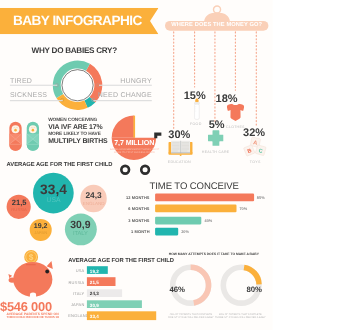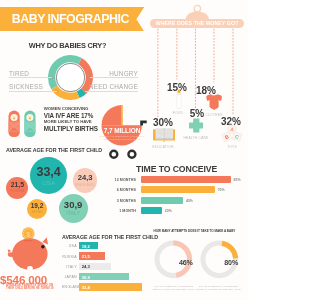--- a/index.html
+++ b/index.html
@@ -245,21 +245,21 @@
   </div>
   <div class="abs bub" id="bub-italy" style="left:58.5px;top:193.9px;width:29.2px;height:29.2px;background:#7fd0b5;">
     <div class="v" style="font-size:9.5px;">30,9</div>
     <div class="c" style="font-size:5.2px;color:#5fb99b;margin-top:1.4px;">ITALY</div>
   </div>
   <div class="abs bub" id="bub-usa" style="left:30px;top:157px;width:37.3px;height:37.3px;background:#21b5ae;">
     <div class="v" style="font-size:12.5px;">33,4</div>
     <div class="c" style="font-size:6.2px;color:#4fc6bf;margin-top:1.6px;">USA</div>
   </div>
 
-  <div class="abs" id="ttc-title" style="left:136px;top:164.3px;font-size:8.7px;font-weight:bold;color:#3b3b3b;white-space:nowrap;letter-spacing:-.1px;">TIME TO CONCEIVE</div>
+  <div class="abs" id="ttc-title" style="left:136px;top:164.3px;font-size:8.7px;font-weight:normal;color:#3b3b3b;white-space:nowrap;letter-spacing:-.1px;">TIME TO CONCEIVE</div>
   <div class="abs" id="ttc-rows" style="left:105px;top:176px;width:143px;height:40px;">
       <div class="abs ttc-lab" style="left: 0px; top: 1.8px; width: 31px; text-align: right;">12 MONTHS</div>
       <div class="abs ttc-bar" style="left: 36px; top: 0px; width: 89.93px; background: rgb(244, 121, 91);"></div>
       <div class="abs ttc-val" style="left: 128.53px; top: 1.7px;">85%</div>
       <div class="abs ttc-lab" style="left: 0px; top: 12.23px; width: 31px; text-align: right;">6 MONTHS</div>
       <div class="abs ttc-bar" style="left: 36px; top: 10.43px; width: 74.06px; background: rgb(251, 176, 59);"></div>
       <div class="abs ttc-val" style="left: 112.66px; top: 12.13px;">70%</div>
       <div class="abs ttc-lab" style="left: 0px; top: 22.66px; width: 31px; text-align: right;">3 MONTHS</div>
       <div class="abs ttc-bar" style="left: 36px; top: 20.86px; width: 42.32px; background: rgb(110, 203, 176);"></div>
       <div class="abs ttc-val" style="left: 80.92px; top: 22.56px;">40%</div>
@@ -312,21 +312,21 @@
       <div class="abs bc-val" style="left: 19.7px; top: 42.8px;">33,4</div>
     </div>
 
   <div class="abs" id="att-title" style="left:153.5px;top:228.7px;font-size:3.05px;font-weight:bold;color:#3b3b3b;white-space:nowrap;letter-spacing:-.03px;">HOW MANY ATTEMPTS DOES IT TAKE TO MAKE A BABY</div>
   <svg class="abs" style="left:154.2px;top:240.2px;width:38.6px;height:38.6px;" viewBox="0 0 38.6 38.6">
     <g transform="translate(19.3,19.3)">
       <circle r="16.3" fill="none" stroke="#eae8e6" stroke-width="5.1"></circle>
       <path d="M0.000,-16.300 A16.3 16.3 0 0 1 2.830,16.052" fill="none" stroke="#f9c6b4" stroke-width="5.1"></path>
     </g>
   </svg>
-  <div class="abs att-pct" style="left:154.2px;top:258.8px;width:38.6px;text-align:right;">46%</div>
+  <div class="abs att-pct" style="left:154.2px;top:258.8px;width:38.6px;text-align:left;">46%</div>
   <div class="abs att-sub" style="left:148px;top:284.9px;width:51px;">46% OF PATIENTS THAT COMPLETE</div>
   <div class="abs att-sub" style="left:148px;top:287.7px;width:51px;">ONE IVF CYCLE WILL DELIVER A BABY</div>
 
   <svg class="abs" style="left:199.5px;top:240.2px;width:38.6px;height:38.6px;" viewBox="0 0 38.6 38.6">
     <g transform="translate(19.3,19.3)">
       <circle r="16.3" fill="none" stroke="#eae8e6" stroke-width="5.1"></circle>
       <path d="M2.550,-16.099 A16.3 16.3 0 0 1 16.278,-0.853" fill="none" stroke="#fbb03b" stroke-width="5.1"></path>
     </g>
   </svg>
   <div class="abs att-pct" style="left:199.5px;top:258.8px;width:38.6px;text-align:right;">80%</div>

